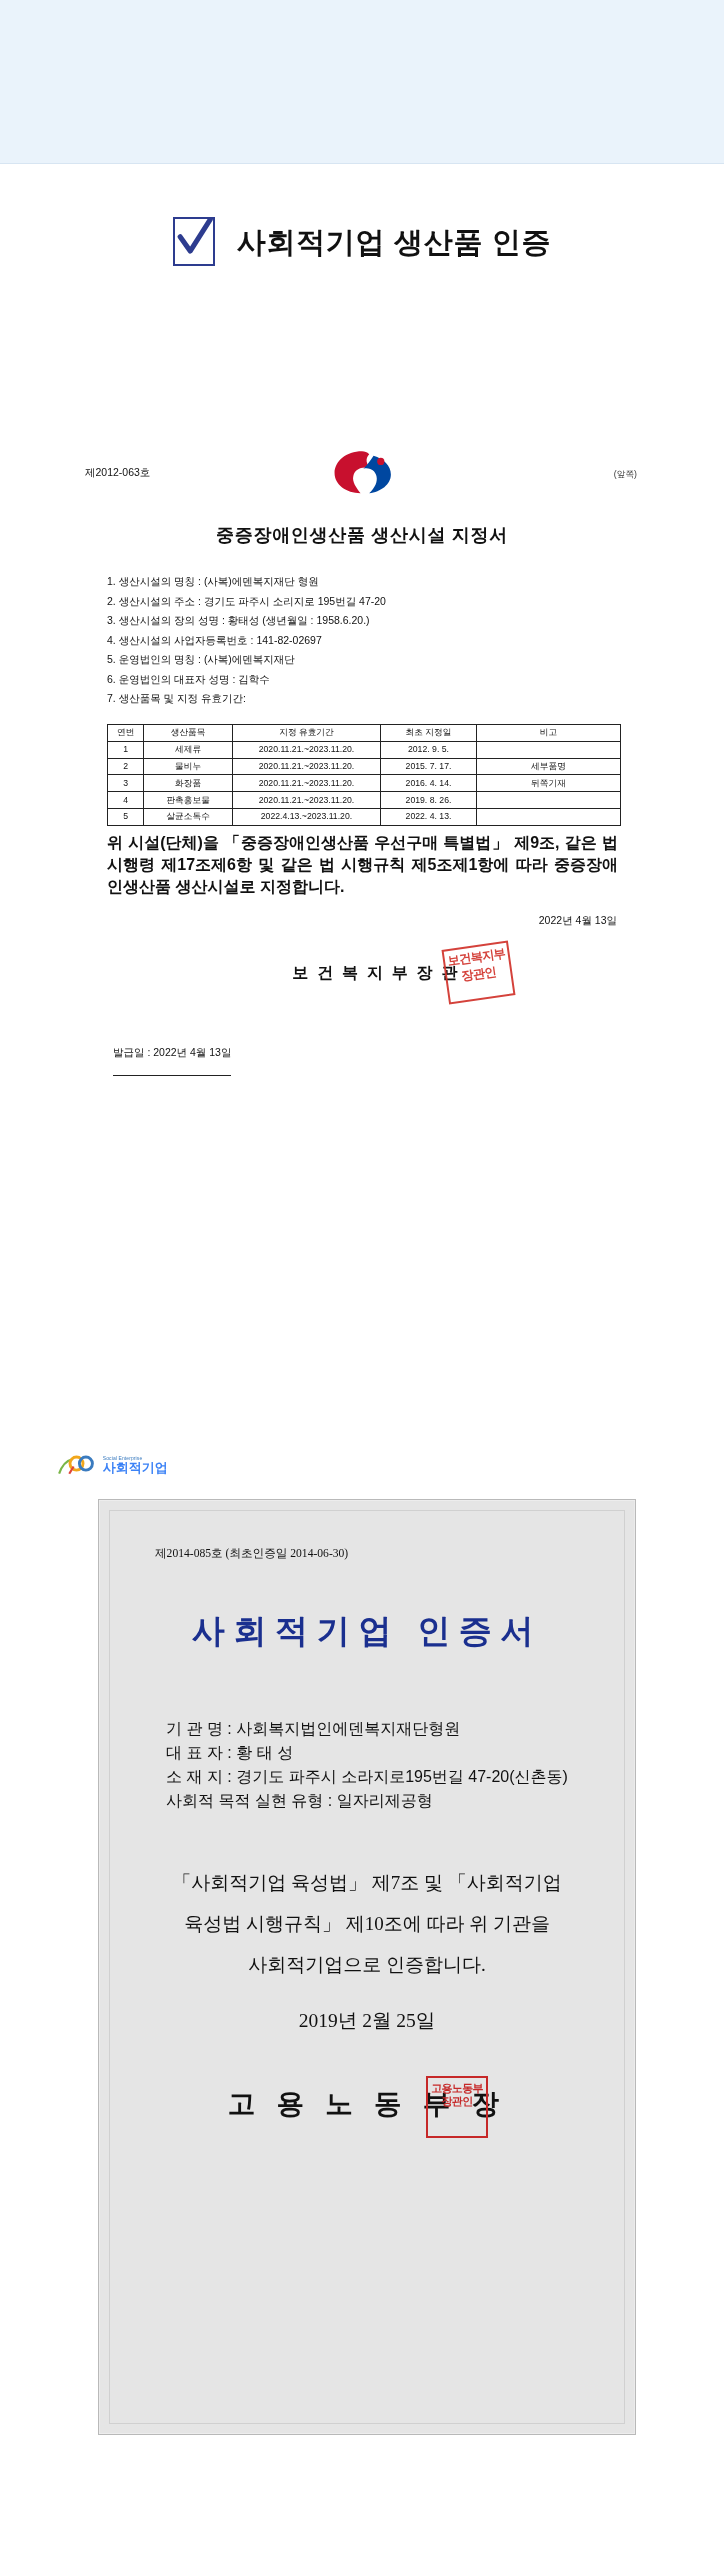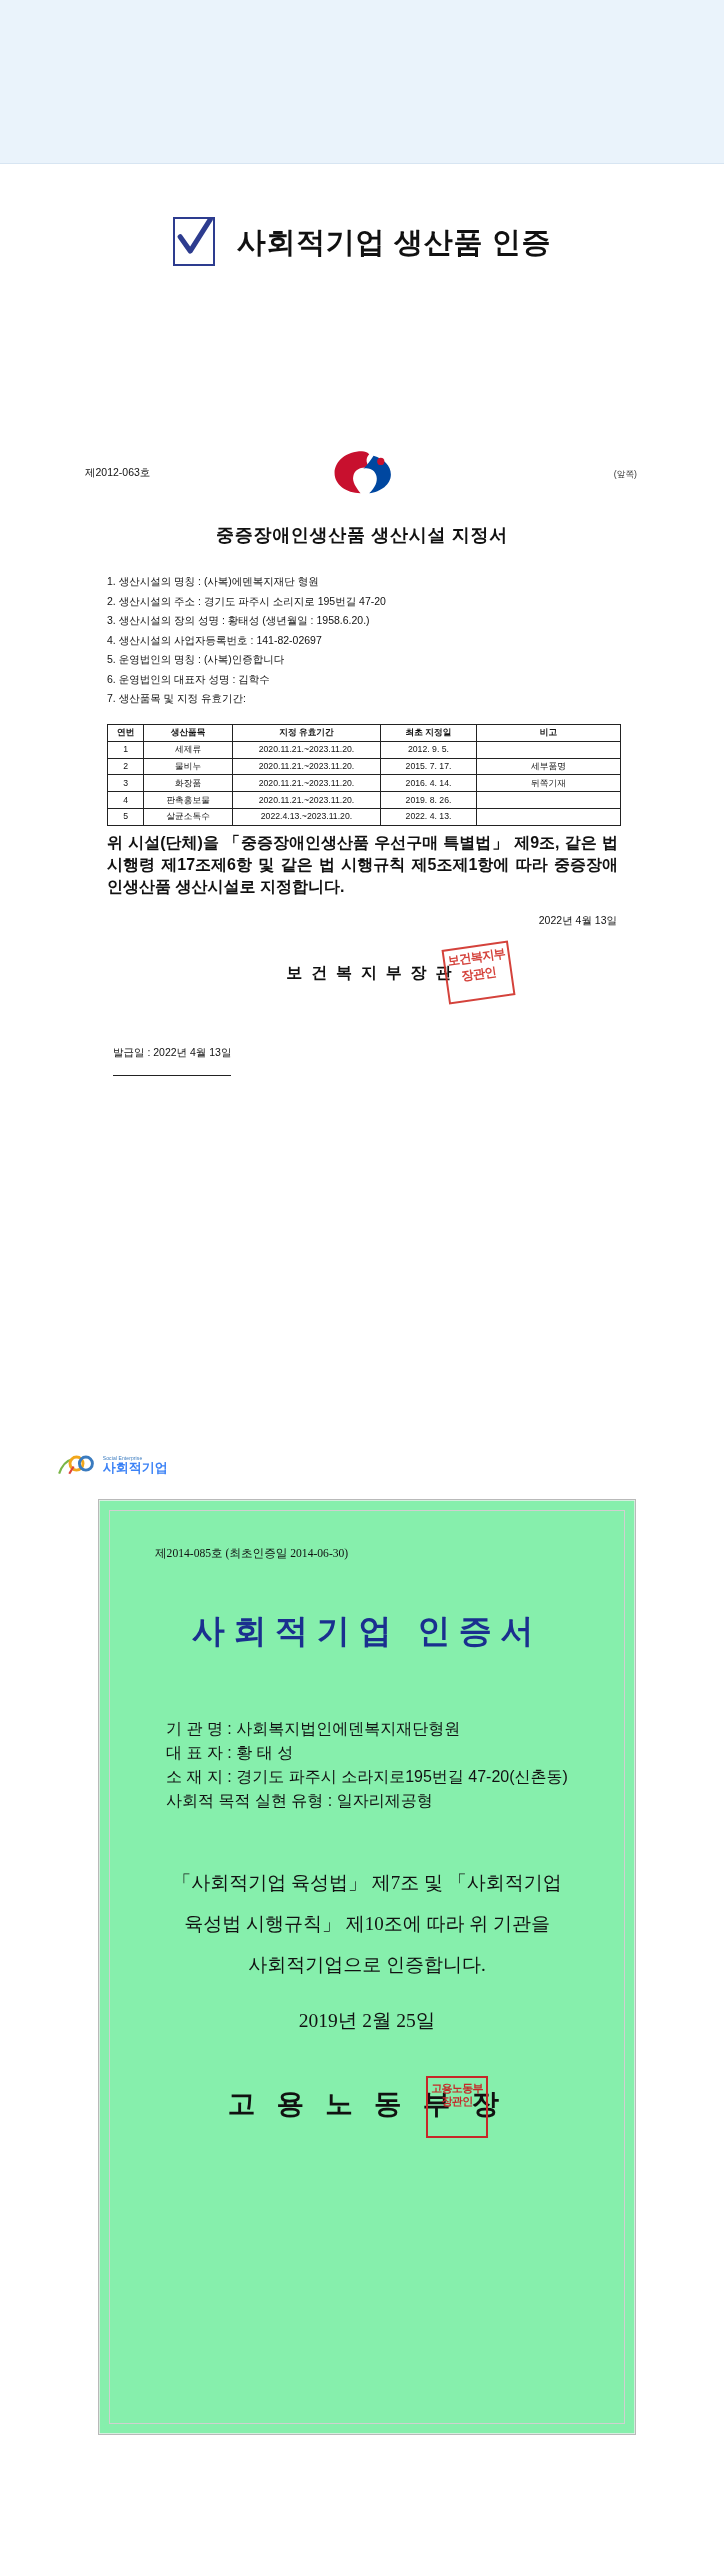--- a/index.html
+++ b/index.html
@@ -139,21 +139,21 @@
   .cert1 table.prod-table th,
   .cert1 table.prod-table td {
     border: 0.7px solid #222;
     padding: 1.4px 2.2px;
     text-align: center;
     height: 13px;
     line-height: 11px;
     font-weight: 400;
   }
   .cert1 table.prod-table th {
-    font-weight: 700;
+    font-weight: 400;
   }
   .col-no   { width: 32px; }
   .col-item { width: 87px; }
   .col-per  { width: 145px; }
   .col-date { width: 94px; }
   .col-rem  { width: 145px; }
 
   .cert1 .legal-par {
     position: absolute;
     left: 42px;
@@ -165,21 +165,21 @@
     font-weight: bold;
   }
   .cert1 .issue-date-right {
     position: absolute;
     right: 42px;
     top: 487px;
     font-size: 10.5px;
   }
   .cert1 .minister-line {
     position: absolute;
-    left: 8px;
+    left: 14px;
     top: 536px;
     width: 594px;
     text-align: center;
     font-size: 16px;
     font-weight: 700;
     letter-spacing: 2.2px;
   }
   .seal-red {
     position: absolute;
     left: 380px;
@@ -237,21 +237,21 @@
     font-weight: 700;
   }
 
   
   .cert2 {
     position: absolute;
     left: 98px;
     top: 1499px;
     width: 536px;
     height: 934px;
-    background: #86efac;
+    background: #e5e5e5;
     border: 0.7px solid #b9b9b9;
     box-shadow: 0 0 0 0.7px #efefef inset;
   }
   .cert2-inner {
     position: absolute;
     left: 10px; top: 10px;
     right: 10px; bottom: 10px;
     border: 0.7px solid #d0d0d0;
   }
   .cert2 .c2-docno {
@@ -382,21 +382,21 @@
         <span class="fl-value">황태성 (생년월일 : 1958.6.20.)</span>
       </div>
       <div class="fl-row">
         <span class="fl-label">4.</span>
         <span class="fl-label">생산시설의 사업자등록번호 :</span>
         <span class="fl-value">141-82-02697</span>
       </div>
       <div class="fl-row">
         <span class="fl-label">5.</span>
         <span class="fl-label">운영법인의 명칭 :</span>
-        <span class="fl-value">(사복)인증합니다</span>
+        <span class="fl-value">(사복)에덴복지재단</span>
       </div>
       <div class="fl-row">
         <span class="fl-label">6.</span>
         <span class="fl-label">운영법인의 대표자 성명 :</span>
         <span class="fl-value">김학수</span>
       </div>
       <div class="fl-row">
         <span class="fl-label">7.</span>
         <span class="fl-label">생산품목 및 지정 유효기간:</span>
         <span class="fl-value"></span>

